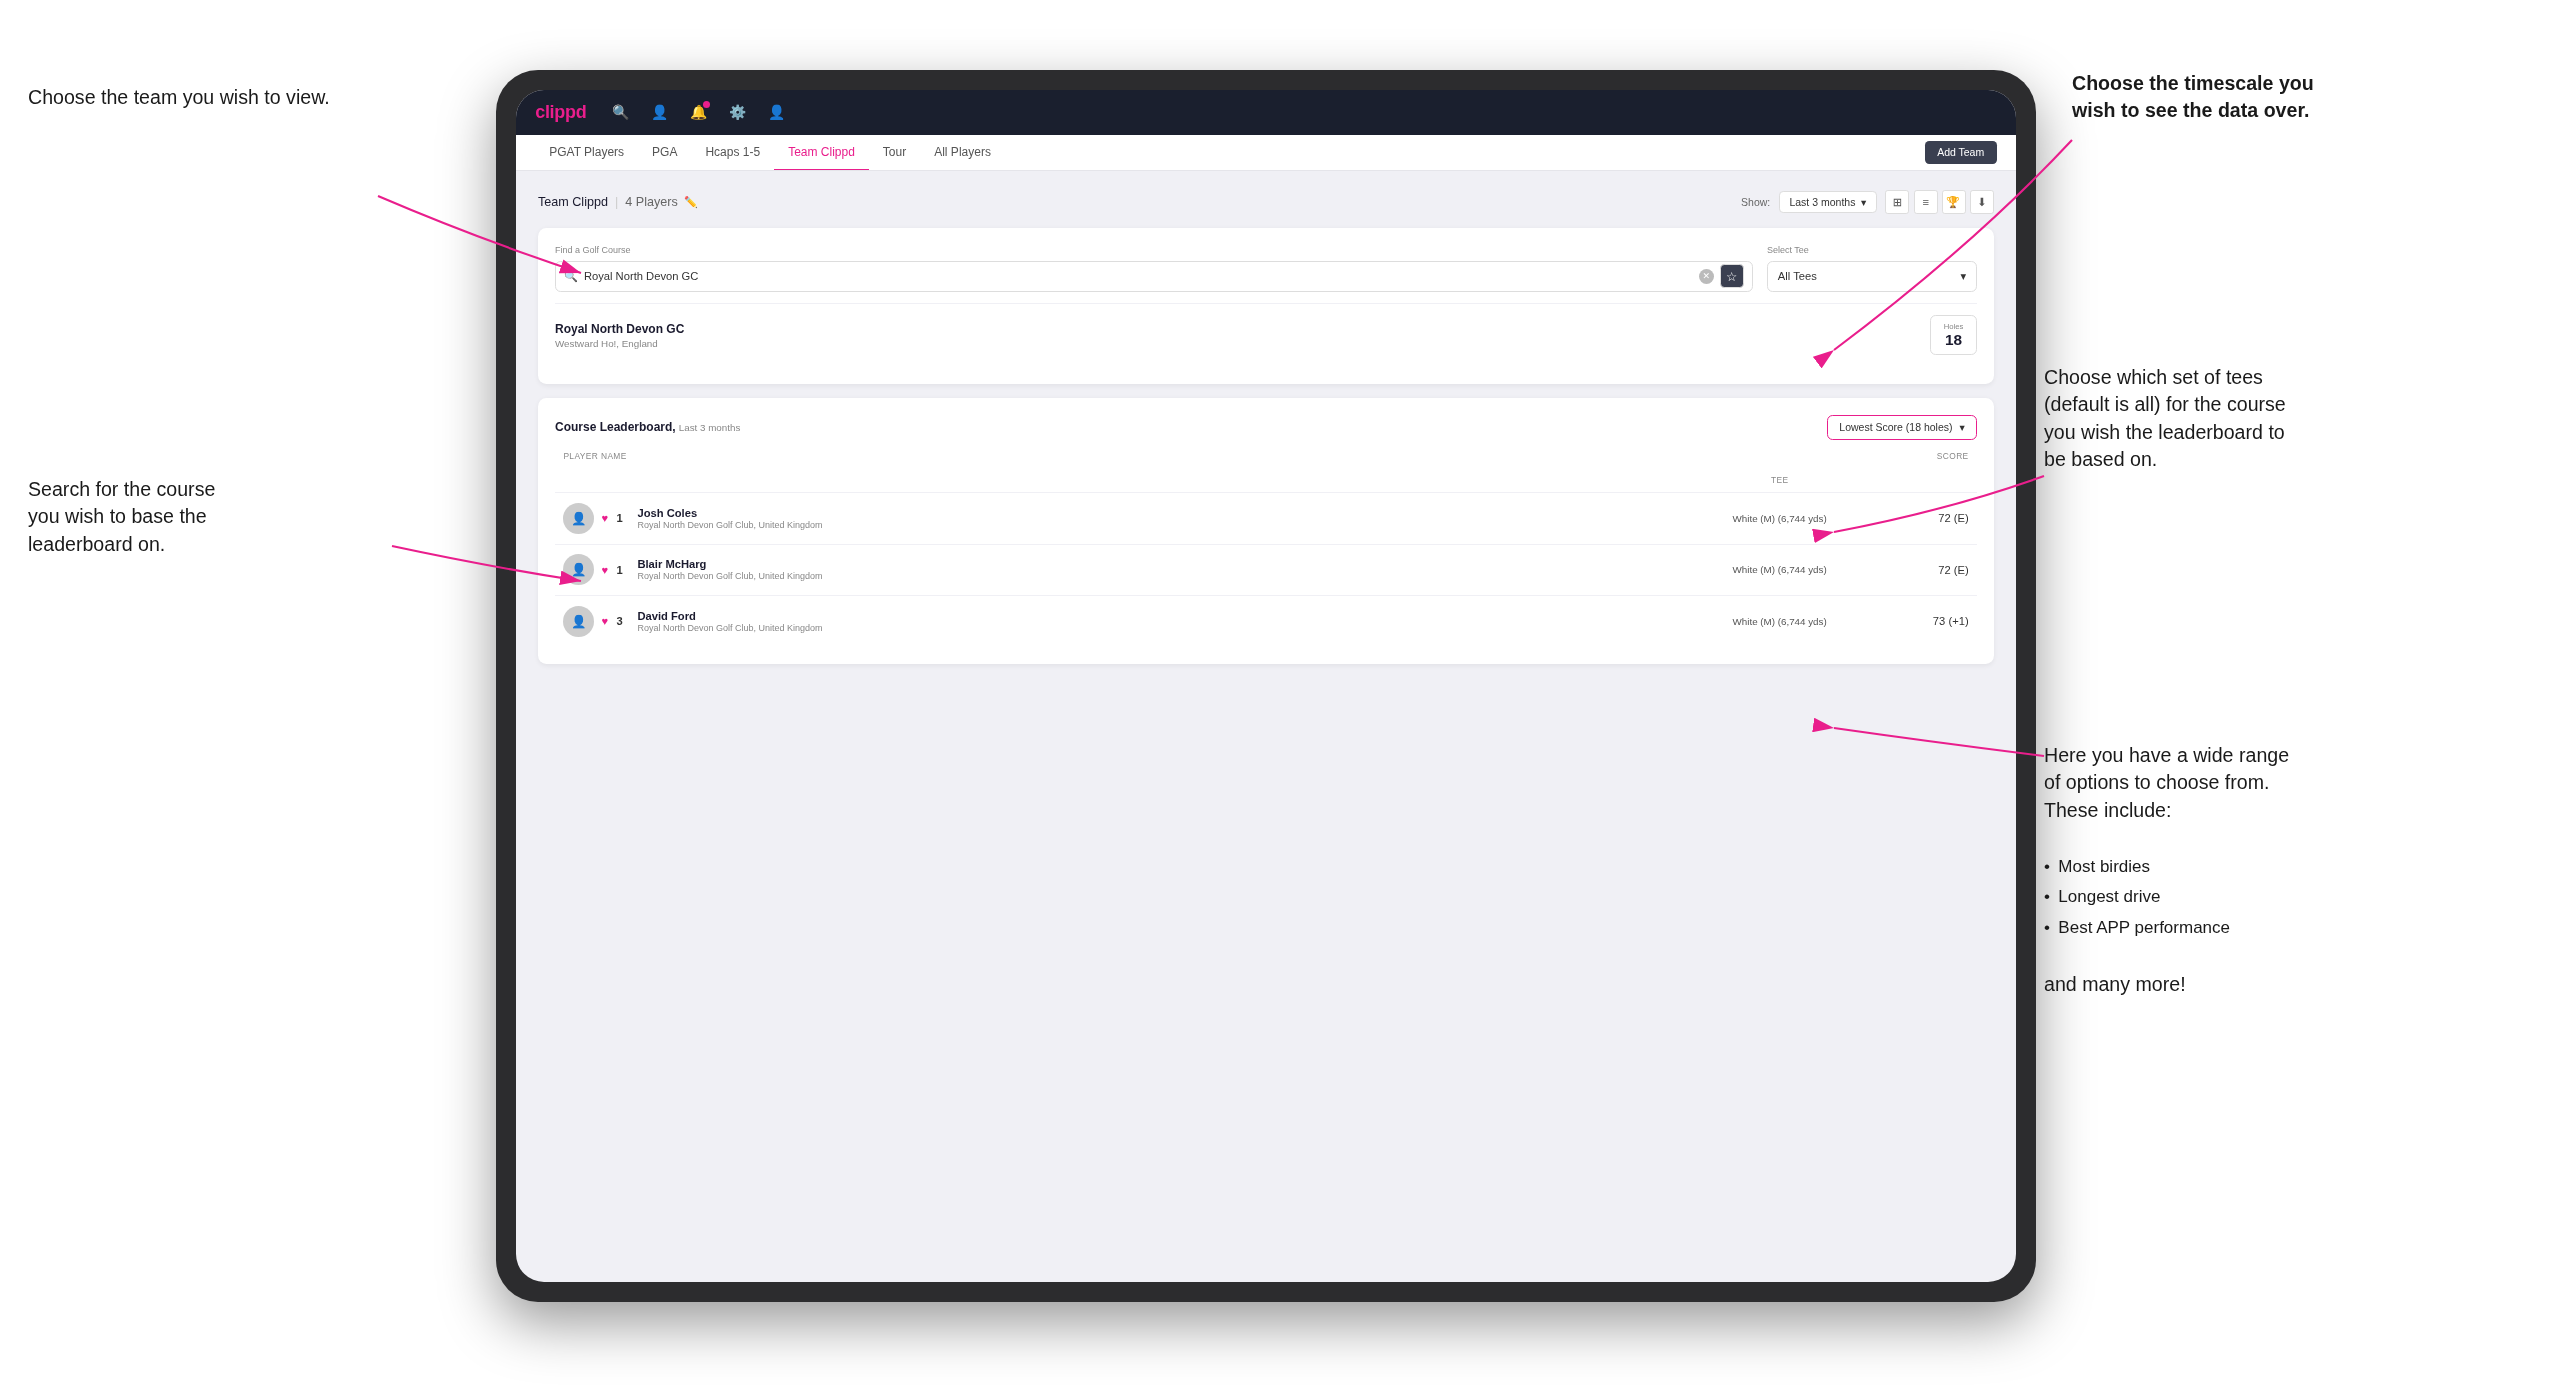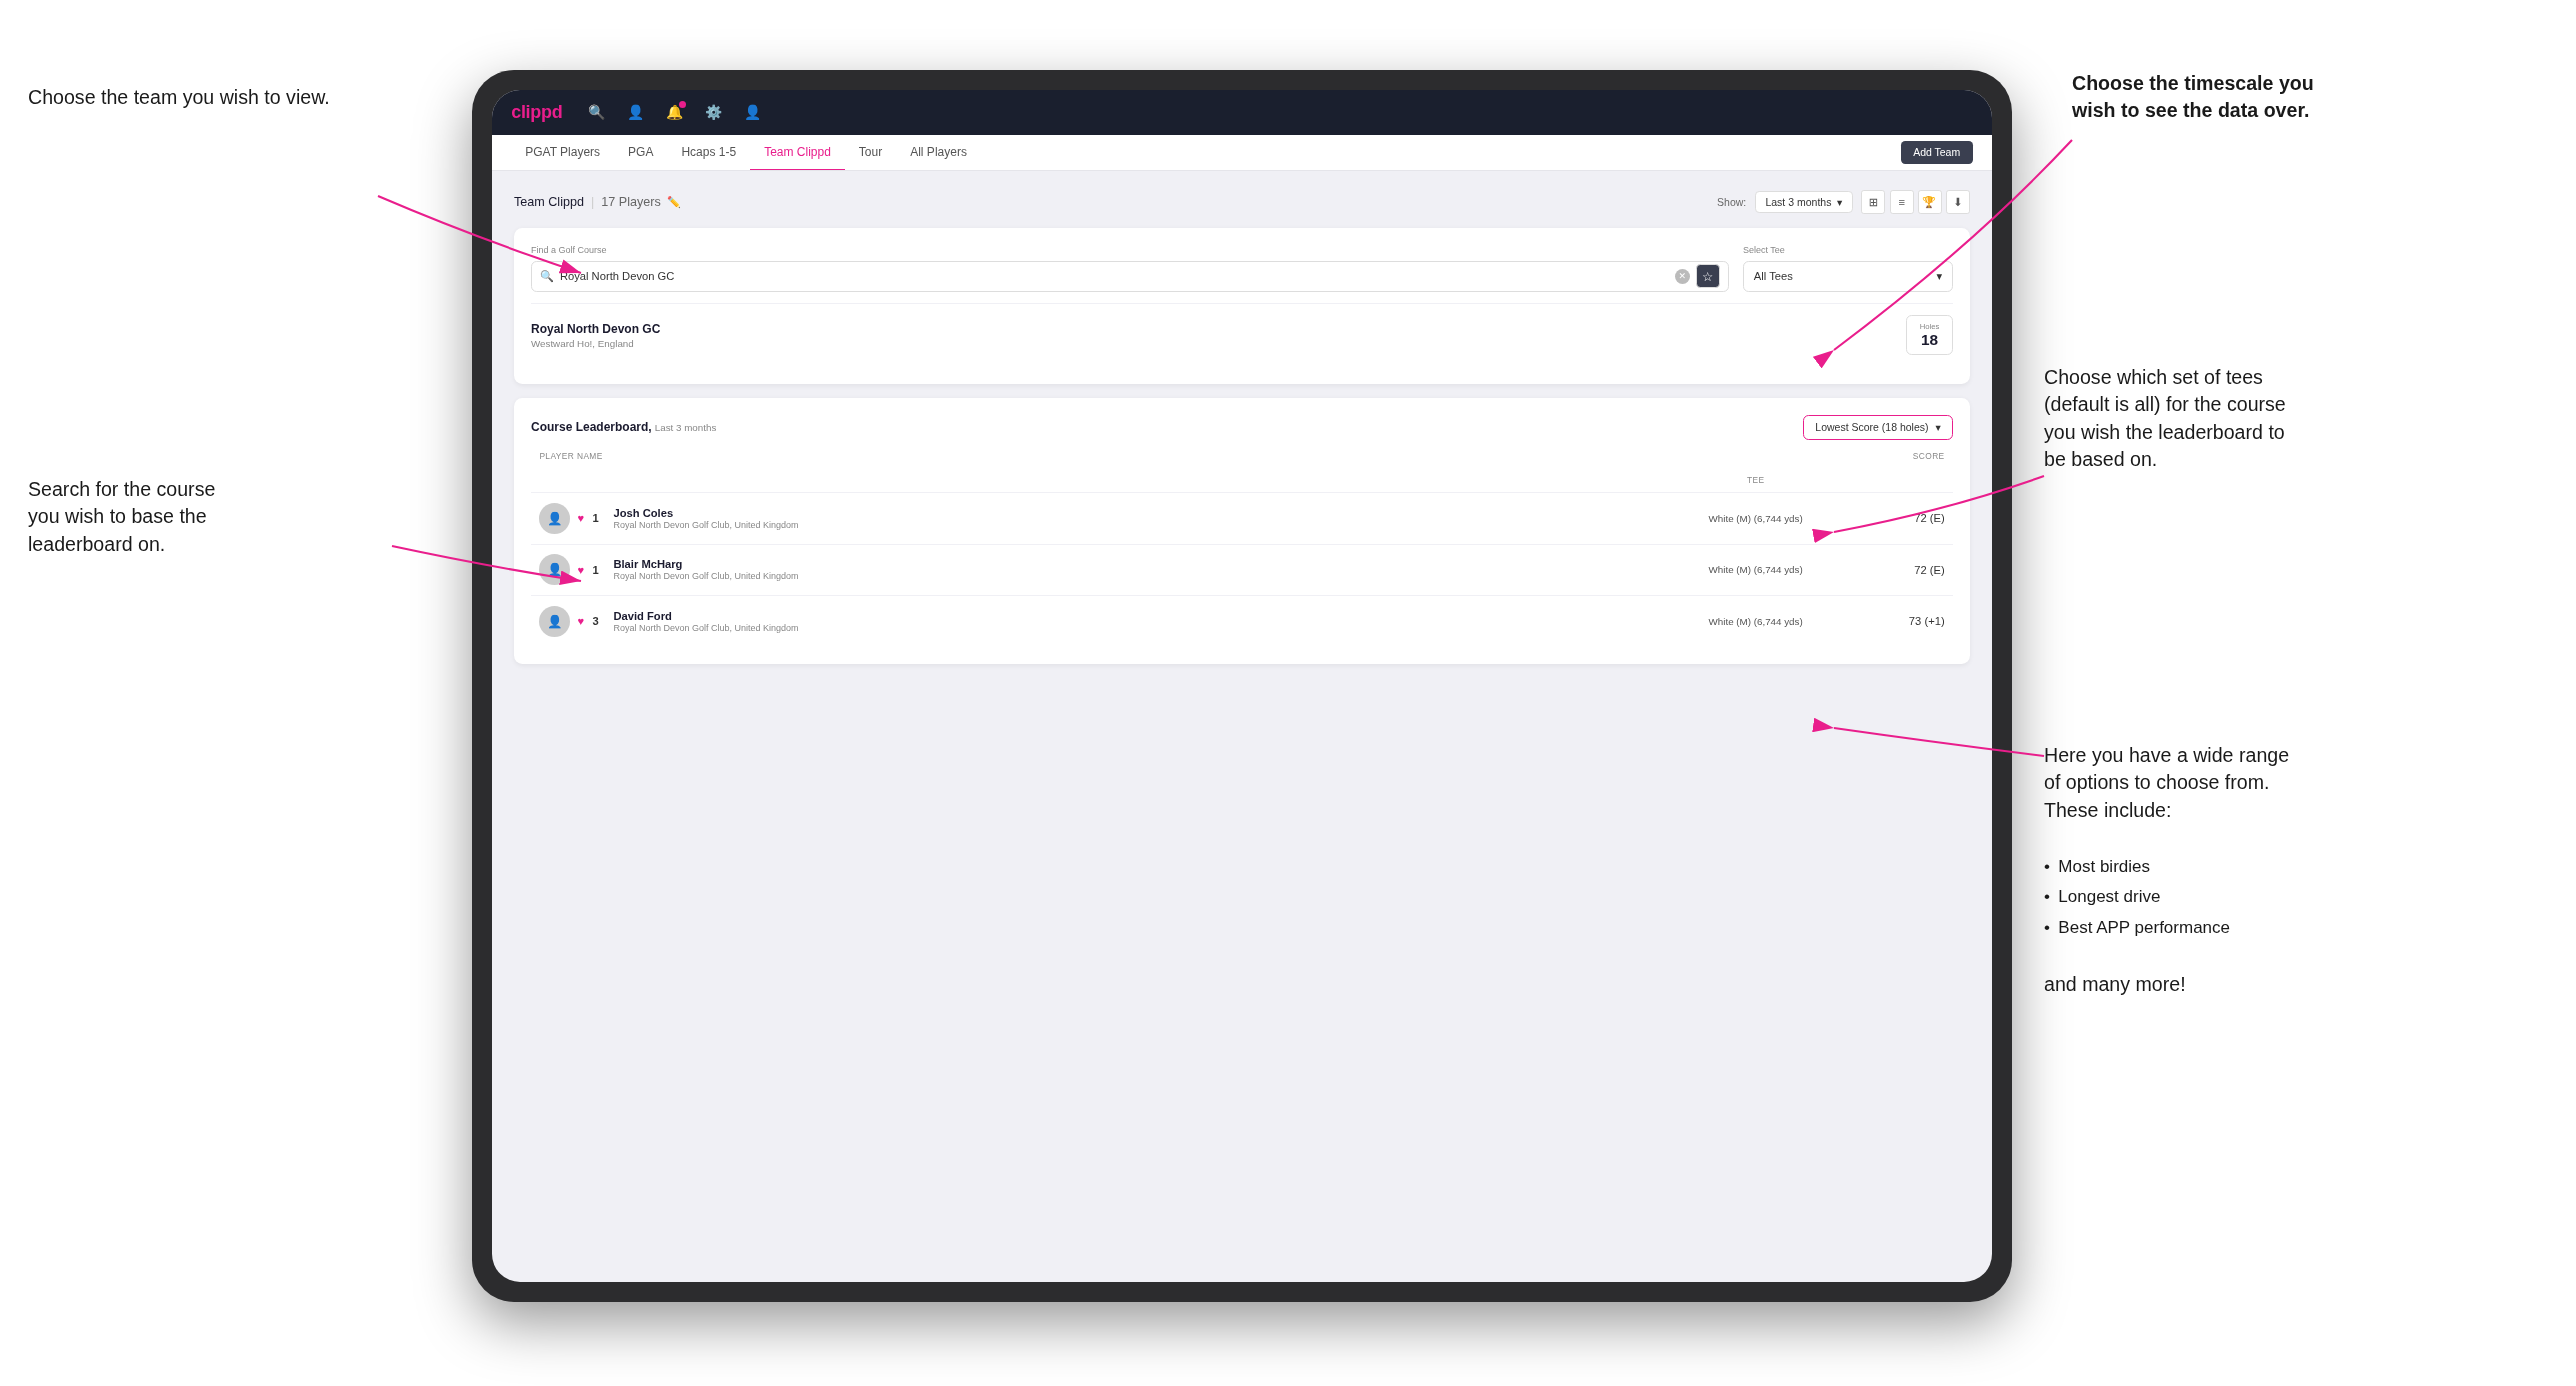--- a/index.html
+++ b/index.html
@@ -24,21 +24,21 @@
     
     .arrow-svg {
       position: absolute;
       overflow: visible;
       pointer-events: none;
     }
 
     
     .tablet {
       position: absolute;
-      left: 472px;
+      left: 496px;
       top: 70px;
       width: 1540px;
       height: 1232px;
       background: #2c2c2e;
       border-radius: 42px;
       box-shadow: 0 21px 56px rgba(0,0,0,0.4);
     }
 
     .tablet-screen {
       position: absolute;
@@ -557,21 +557,21 @@
       </div>
       <div class="add-team-btn">Add Team</div>
     </div>
 
     <div class="main-content">
 
       <div class="team-header">
         <div class="team-title">
           <span>Team Clippd</span>
           <span class="pipe">|</span>
-          <span class="count">17 Players</span>
+          <span class="count">4 Players</span>
           <span class="edit-icon">✏️</span>
         </div>
         <div class="show-bar">
           <span class="show-label">Show:</span>
           <div class="show-dropdown">
             <span>Last 3 months</span>
             <span>▾</span>
           </div>
           <div class="view-icons">
             <div class="view-icon-btn">⊞</div>

